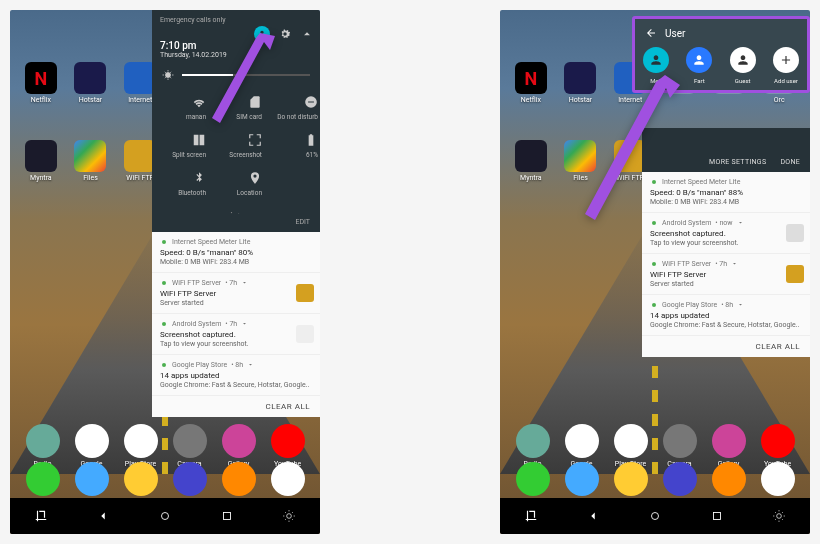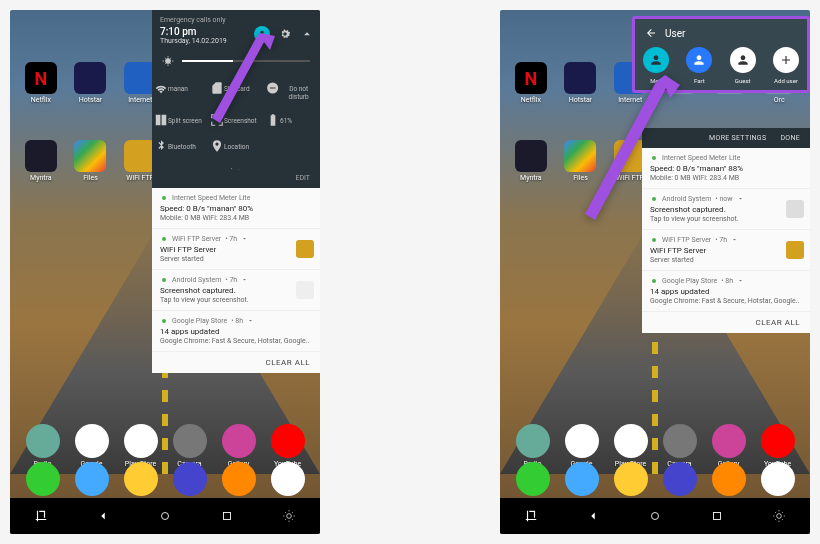--- a/index.html
+++ b/index.html
@@ -76,21 +76,21 @@
     width: 168px;
     background: #263238;
     color: #fff;
     z-index: 10;
   }
   .shade-header {
     padding: 6px 8px;
     position: relative;
   }
   .emerg { color: #aaa; font-size: 7px; }
-  .time { font-size: 10px; font-weight: 500; margin-top: 2px; }
+  .time { font-size: 10px; font-weight: 500; margin-top: 16px; }
   .date { font-size: 7px; color: #ddd; }
   .header-icons {
     position: absolute;
     right: 6px;
     top: 16px;
     display: flex;
     gap: 8px;
     align-items: center;
   }
   .header-icons svg { width: 14px; height: 14px; fill: #ccc; cursor: pointer; }
@@ -98,22 +98,22 @@
   .user-btn svg { width: 10px; height: 10px; fill: #263238; }
   
   .qs-grid {
     display: grid;
     grid-template-columns: repeat(3, 1fr);
     padding: 4px 0;
     position: relative;
   }
   .qs-tile {
     display: flex;
-    flex-direction: row;
-    align-items: flex-start;
+    flex-direction: column;
+    align-items: flex-end;
     padding: 6px 2px;
     cursor: pointer;
   }
   .qs-tile svg { width: 14px; height: 14px; fill: #ccc; }
   .qs-tile .lbl { font-size: 6.5px; color: #bbb; margin-top: 4px; text-align: center; }
   .brightness-row { display: flex; align-items: center; padding: 4px 10px; }
   .brightness-row svg { width: 12px; height: 12px; fill: #ccc; }
   .brightness-row .track { flex: 1; height: 2px; background: #555; margin-left: 8px; position: relative; }
   .brightness-row .track::after { content:''; position:absolute; left:0; width:40%; height:2px; background:#fff; }
   .dots { text-align: center; color: #888; font-size: 6px; padding: 2px 0; letter-spacing: 2px; }
@@ -196,21 +196,21 @@
   }
   .user-panel-head { display: flex; align-items: center; gap: 8px; color: #fff; font-size: 10px; padding: 2px 4px 8px; }
   .user-panel-head svg { width: 12px; height: 12px; fill: #fff; cursor:pointer; }
   .user-row { display: flex; justify-content: space-between; padding: 0 2px; }
   .user-cell { display: flex; flex-direction: column; align-items: center; cursor: pointer; }
   .user-cell .circle { width: 26px; height: 26px; border-radius: 50%; display: flex; align-items: center; justify-content: center; }
   .user-cell .circle svg { width: 14px; height: 14px; }
   .user-cell .lbl { font-size: 6px; color: #eee; margin-top: 4px; }
   
   .shade.right-side { top: 118px; }
-  .more-done { display: flex; justify-content: flex-end; gap: 14px; padding: 6px 10px; font-size: 7px; color: #ddd; letter-spacing: 0.3px;}
+  .more-done { display: flex; justify-content: flex-end; gap: 14px; padding: 6px 10px; font-size: 7px; color: #ddd; letter-spacing: 0.3px; margin-top: 24px;}
   .more-done span { cursor: pointer; }
 </style>
 </head>
 <body>
 
 <div class="phone">
   <div class="road"></div>
   <div class="road-line"></div>
 
   <div class="home-icons">

